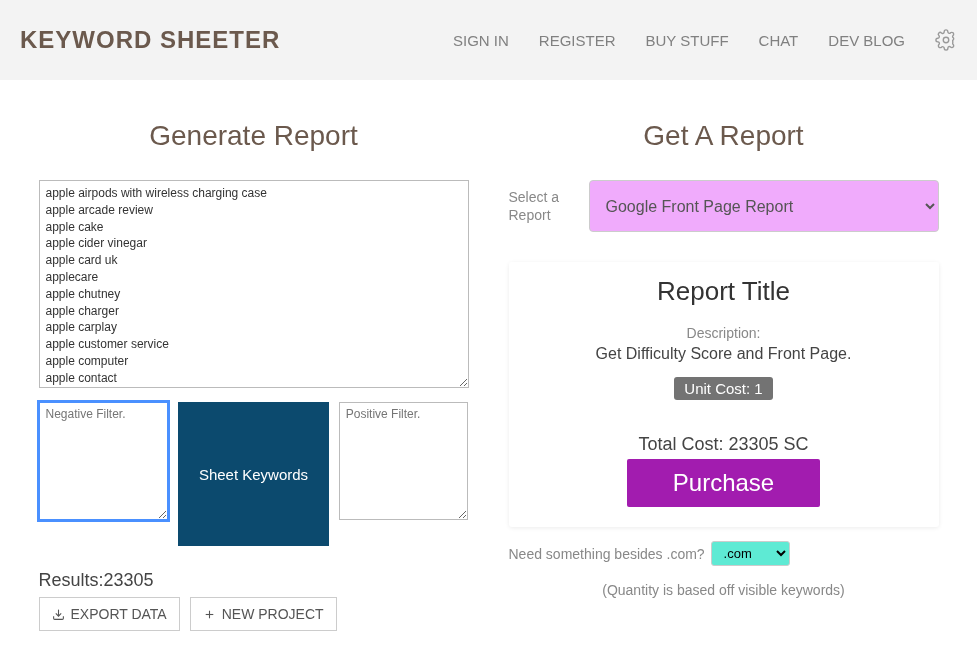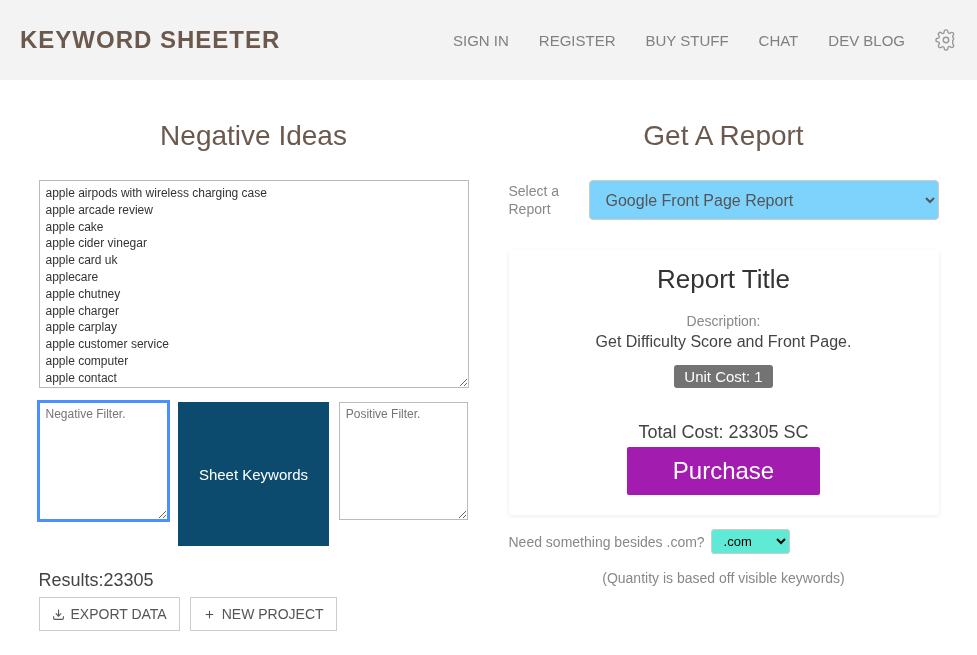--- a/index.html
+++ b/index.html
@@ -132,27 +132,27 @@
       margin-bottom: 30px;
     }
     .select-label {
       font-size: 14px;
       color: #888;
       line-height: 1.3;
       width: 60px;
     }
     .report-select {
       flex: 1;
-      height: 40px;
+      height: 52px;
       border: 1px solid #ccc;
       border-radius: 4px;
       padding: 4px 12px;
       font-size: 16px;
       color: #555;
-      background: #7dd3fc;
+      background: #f0abfc;
       cursor: pointer;
     }
     
     .report-card {
       background: #fff;
       border-radius: 3px;
       box-shadow: 0 1px 4px rgba(0,0,0,0.08);
       padding: 14px 20px 20px;
       text-align: center;
     }
@@ -231,21 +231,21 @@
     <a class="nav-link">DEV BLOG</a>
     <svg class="gear" viewBox="0 0 24 24" fill="none" stroke="currentColor" stroke-width="1.5">
       <circle cx="12" cy="12" r="3"></circle>
       <path d="M19.4 15a1.65 1.65 0 0 0 .33 1.82l.06.06a2 2 0 1 1-2.83 2.83l-.06-.06a1.65 1.65 0 0 0-1.82-.33 1.65 1.65 0 0 0-1 1.51V21a2 2 0 0 1-4 0v-.09A1.65 1.65 0 0 0 9 19.4a1.65 1.65 0 0 0-1.82.33l-.06.06a2 2 0 1 1-2.83-2.83l.06-.06a1.65 1.65 0 0 0 .33-1.82 1.65 1.65 0 0 0-1.51-1H3a2 2 0 0 1 0-4h.09A1.65 1.65 0 0 0 4.6 9a1.65 1.65 0 0 0-.33-1.82l-.06-.06a2 2 0 1 1 2.83-2.83l.06.06a1.65 1.65 0 0 0 1.82.33H9a1.65 1.65 0 0 0 1-1.51V3a2 2 0 0 1 4 0v.09a1.65 1.65 0 0 0 1 1.51 1.65 1.65 0 0 0 1.82-.33l.06-.06a2 2 0 1 1 2.83 2.83l-.06.06a1.65 1.65 0 0 0-.33 1.82V9c.3.16.55.4.74.69.19.29.3.63.3.98s-.11.69-.3.98c-.19.29-.44.53-.74.69z"></path>
     </svg>
   </div>
 </div>
 
 <div class="container">
   <div class="left">
-    <h2 class="section-title">Negative Ideas</h2>
+    <h2 class="section-title">Generate Report</h2>
     
     <textarea class="keywords-textarea" style="">apple airpods with wireless charging case
 apple arcade review
 apple cake
 apple cider vinegar
 apple card uk
 applecare
 apple chutney
 apple charger
 apple carplay

